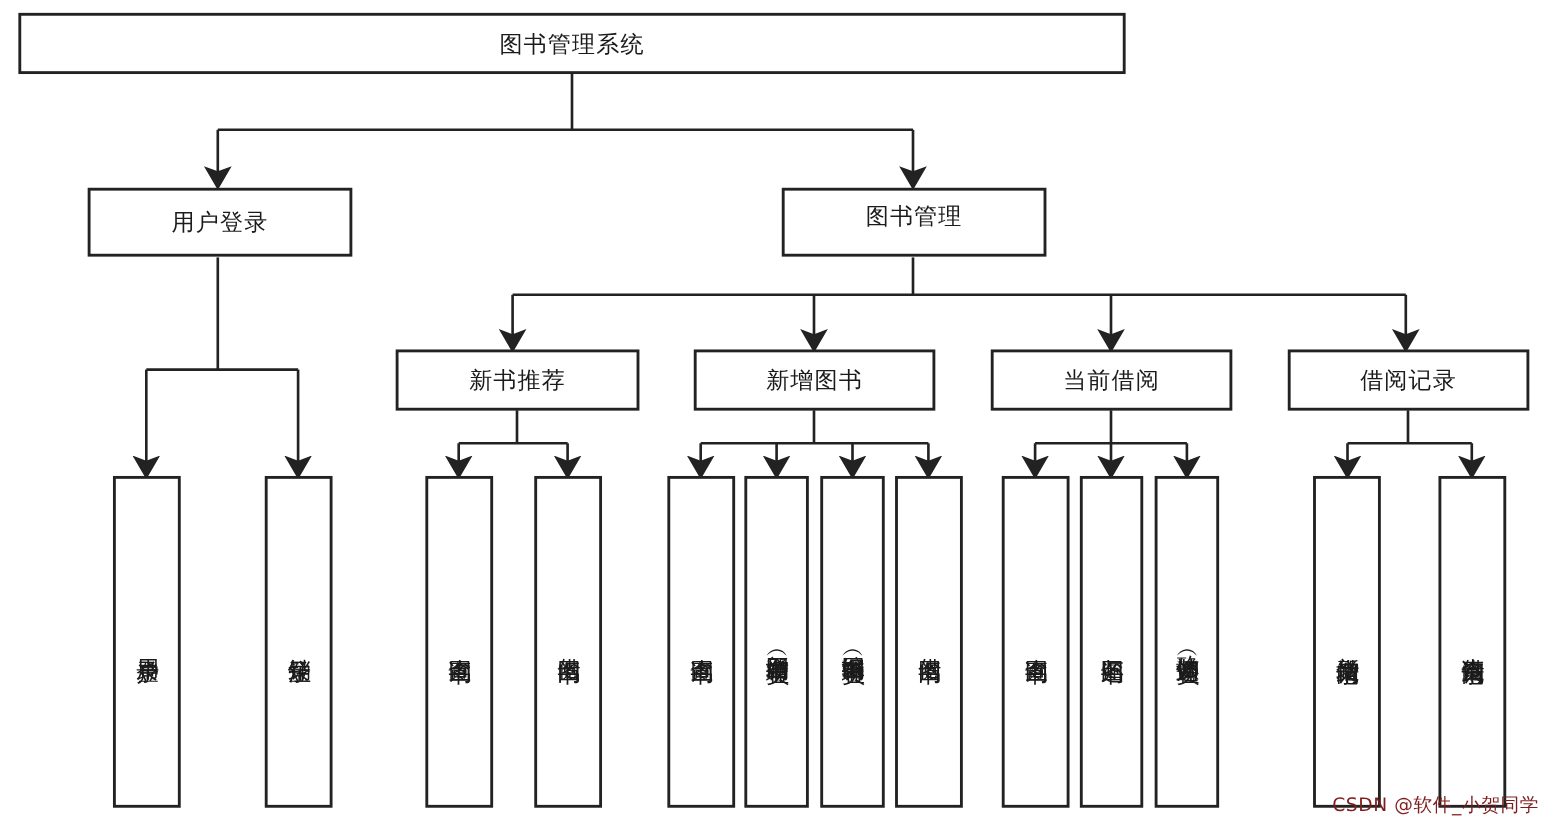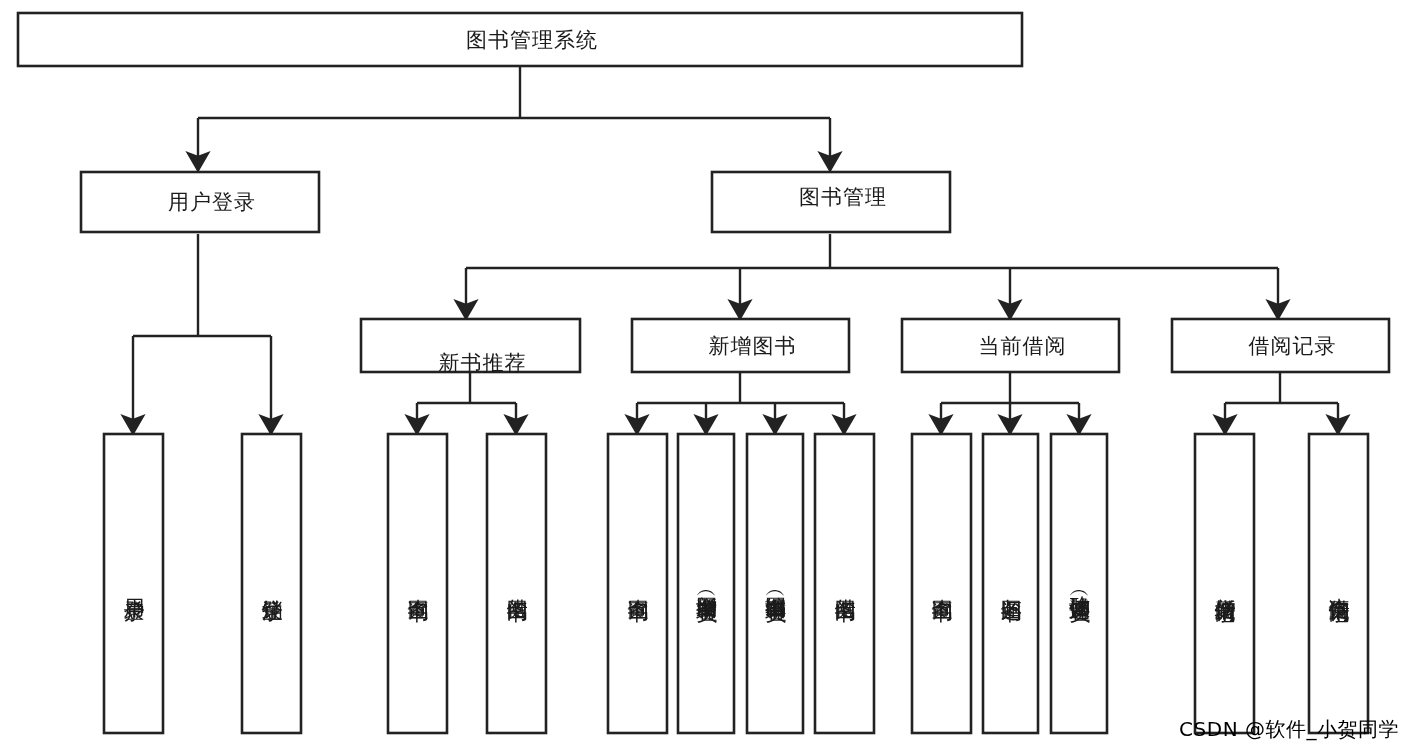--- a/index.html
+++ b/index.html
@@ -10,22 +10,22 @@
   .node-rect{fill:#ffffff;stroke:#222222;stroke-width:2.6;}
   .link{stroke:#222222;stroke-width:2.4;fill:none;}
   .vtext{position:absolute;display:flex;align-items:center;justify-content:center;
          pointer-events:none;}
   .vtext span{writing-mode:vertical-rl;text-orientation:upright;
               font-size:21px;line-height:1.12;color:#1b1b1b;letter-spacing:1px;
               font-family:"DejaVu Sans","Liberation Sans",sans-serif;
               white-space:nowrap;}
   .htext{position:absolute;display:flex;align-items:center;justify-content:center;
          font-size:21px;color:#1b1b1b;letter-spacing:1px;pointer-events:none;
-         font-family:Liberation Mono, monospace;padding-left:12px;}
-  #watermark{position:absolute;right:6px;bottom:4px;font-size:20px;color:#000000;
+         font-family:Liberation Mono, monospace;}
+  #watermark{position:absolute;right:6px;bottom:4px;font-size:17px;color:#7f1d1d;
              letter-spacing:0.5px;font-family:"DejaVu Sans","Liberation Sans",sans-serif;}
 </style>
 </head>
 <body>
 
 <div id="stage">
 
   <svg width="1405" height="747">
     <defs>
       <marker id="arrow" viewBox="0 0 12 14" refX="10.5" refY="7" markerWidth="9" markerHeight="11" orient="auto-start-reverse">
@@ -100,21 +100,21 @@
 
     <rect class="node-rect" x="1195" y="434" width="59" height="299"></rect>
     <rect class="node-rect" x="1309" y="434" width="59" height="299"></rect>
   </svg>
 
   <div class="htext" style="left:18px;top:13px;width:1004px;height:53px;">图书管理系统</div>
 
   <div class="htext" style="left:81px;top:172px;width:238px;height:60px;">用户登录</div>
   <div class="htext" style="left:712px;top:172px;width:238px;height:50px;">图书管理</div>
 
-  <div class="htext" style="left:361px;top:319px;width:219px;height:53px;margin-top:17px;">新书推荐</div>
+  <div class="htext" style="left:361px;top:319px;width:219px;height:53px;">新书推荐</div>
   <div class="htext" style="left:632px;top:319px;width:217px;height:53px;">新增图书</div>
   <div class="htext" style="left:1172px;top:319px;width:217px;height:53px;">借阅记录</div>
   <div class="htext" style="left:902px;top:319px;width:217px;height:53px;">当前借阅</div>
 
   <div class="vtext" style="left:104px;top:434px;width:59px;height:299px;">
     <span>用户登录</span>
     </div>
   <div class="vtext" style="left:242px;top:434px;width:59px;height:299px;">
     <span>注销登录</span>
     </div>

